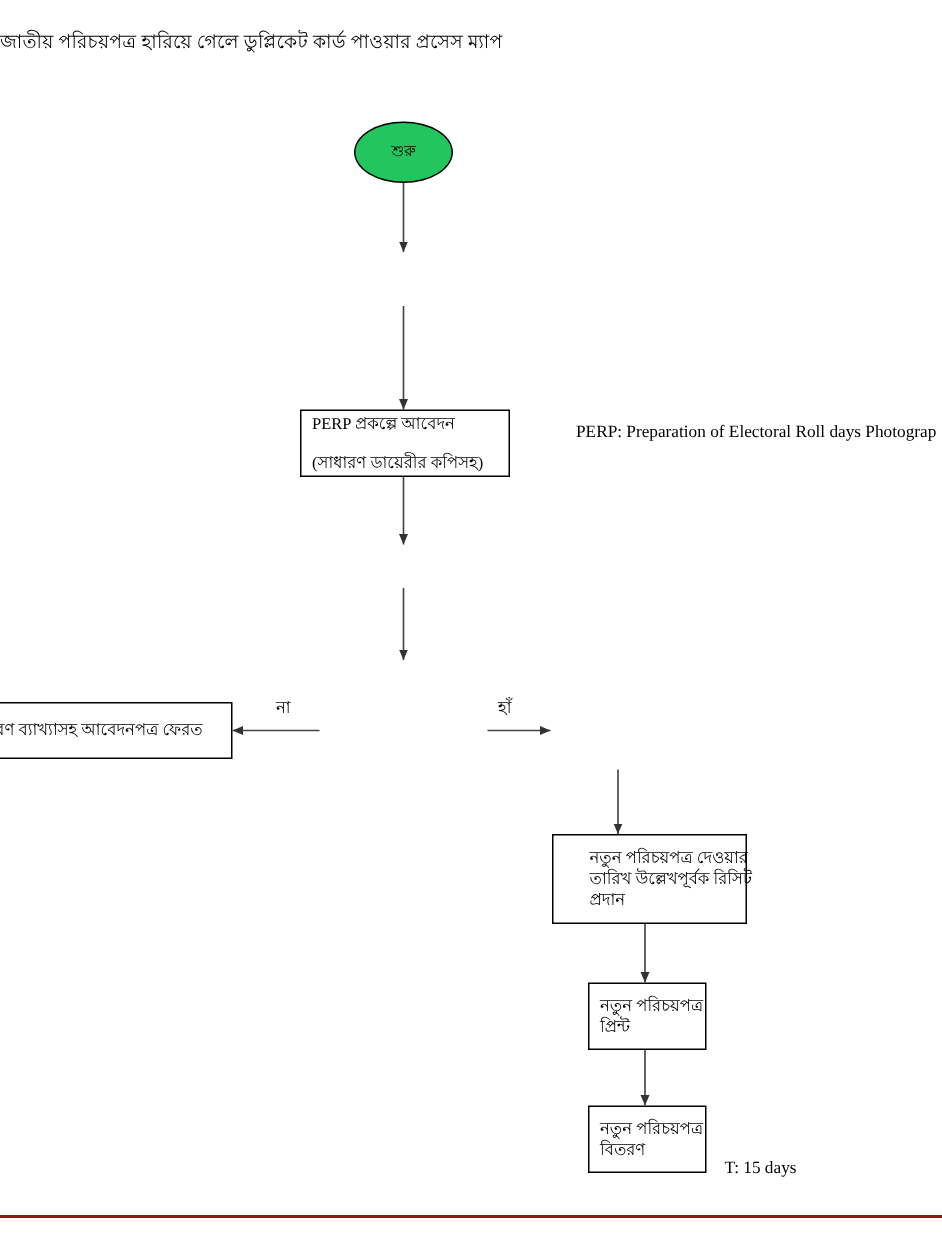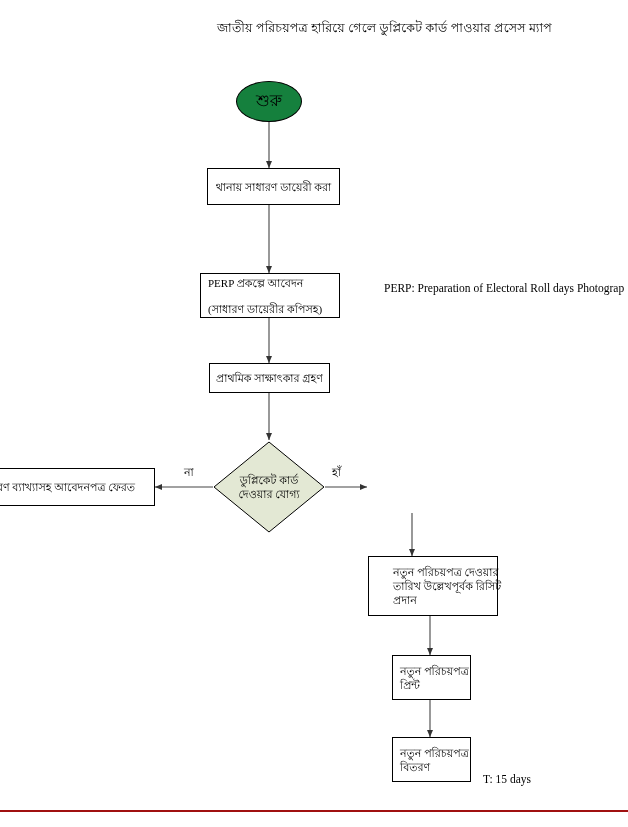--- a/index.html
+++ b/index.html
@@ -27,21 +27,21 @@
     top: 0;
     width: 628px;
     height: 827px;
   }
 
   .title {
     position: absolute;
     left: 0;
     top: 20px;
     width: 552px;
-    text-align: right;
+    text-align: left;
     font-size: 12.5px;
     line-height: 16px;
     letter-spacing: 0.2px;
     white-space: nowrap;
   }
 
   
   .node {
     position: absolute;
     box-sizing: border-box;
@@ -62,25 +62,25 @@
     display: block;
     white-space: nowrap;
   }
 
   
   .terminator {
     position: absolute;
     box-sizing: border-box;
     border: 1px solid #000000;
     border-radius: 50%;
-    background: #15803d;
+    background: #22c55e;
     display: flex;
     align-items: center;
     justify-content: center;
-    font-size: 16px;
+    font-size: 10px;
   }
 
   
   .decision-wrap {
     position: absolute;
   }
   .decision-shape {
     position: absolute;
     left: 0;
     top: 0;
@@ -157,42 +157,27 @@
       <line x1="430" y1="616" x2="430" y2="655"></line>
 
       <line x1="430" y1="700" x2="430" y2="737"></line>
     </g>
   </svg>
 
   <div class="terminator" style="left:236px; top:81px; width:66px; height:41px;">
     <span class="ln">শুরু</span>
   </div>
 
-  <div class="node center-text" style="left:207px; top:168px; width:133px; height:37px;">
-    <span class="ln">থানায় সাধারণ ডায়েরী করা</span>
-  </div>
 
   <div class="node" style="left:200px; top:273px; width:140px; height:45px;gap:12px;">
     <span class="ln">PERP প্রকল্পে আবেদন</span>
     <span class="ln">(সাধারণ ডায়েরীর কপিসহ)</span>
   </div>
 
-  <div class="node center-text" style="left:209px; top:363px; width:121px; height:30px;">
-    <span class="ln">প্রাথমিক সাক্ষাৎকার গ্রহণ</span>
-  </div>
-
-  <div class="decision-wrap" style="left:213px; top:441px; width:112px; height:92px;">
-    <svg class="decision-shape" width="112" height="92" viewBox="0 0 112 92" xmlns="http://www.w3.org/2000/svg">
-      <polygon points="56,1 111,46 56,91 1,46" fill="#e3e8d4" stroke="#000000" stroke-width="1"></polygon>
-    </svg>
-    <div class="decision-label">
-      <span class="ln">ডুপ্লিকেট কার্ড</span>
-      <span class="ln">দেওয়ার যোগ্য</span>
-    </div>
-  </div>
+
 
   <div class="edge-label" style="left:184px; top:466px;">না</div>
   <div class="edge-label" style="left:332px; top:466px;">হাঁ</div>
 
   <div class="node" style="left:-22px; top:468px; width:177px; height:38px;">
     <span class="ln">কারণ ব্যাখ্যাসহ আবেদনপত্র ফেরত</span>
   </div>
 
 
   <div class="node" style="left:368px; top:556px; width:130px; height:60px;padding-left:24px;">

